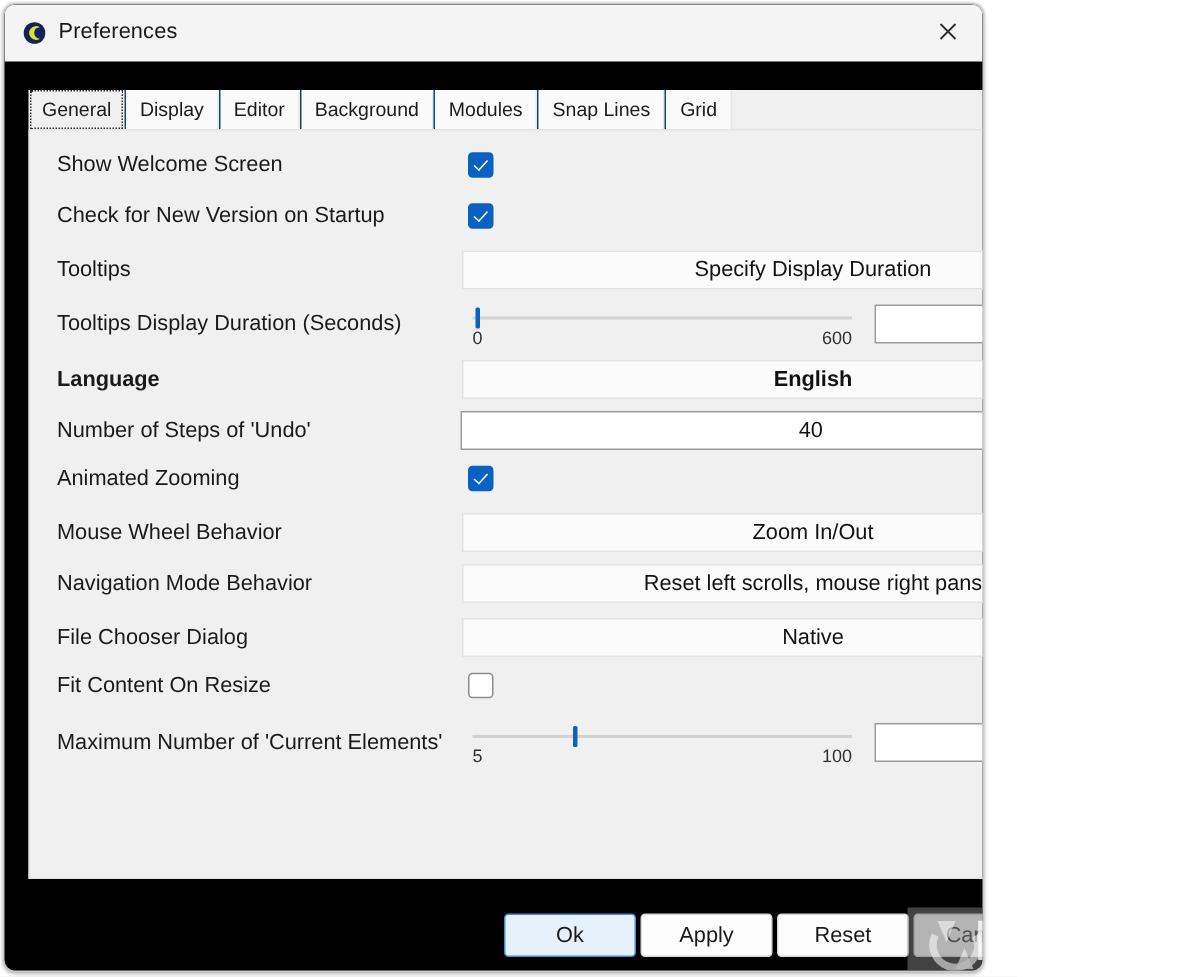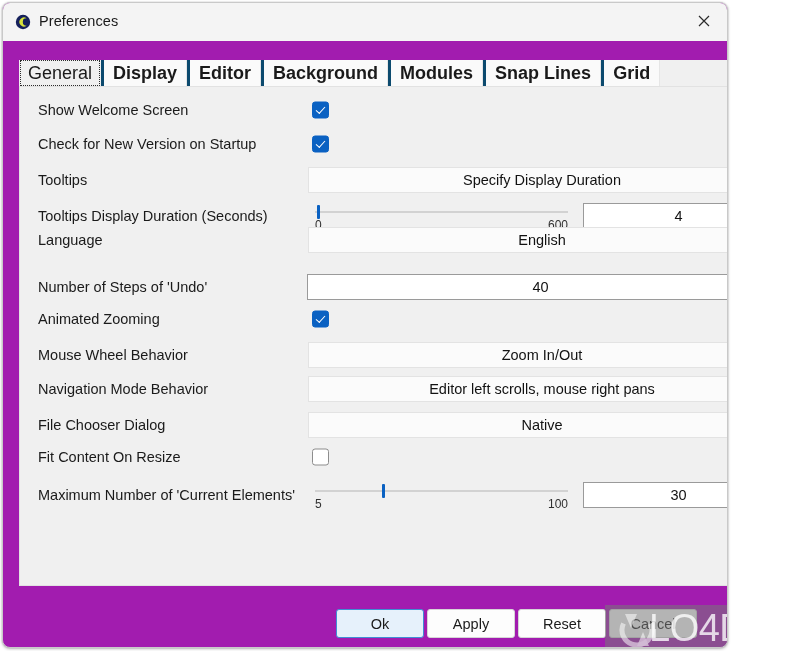--- a/index.html
+++ b/index.html
@@ -12,23 +12,23 @@
     background: #ffffff;
     font-family: "Liberation Sans", sans-serif;
     overflow: hidden;
   }
 
   
   .window {
     position: absolute;
     left: 2px;
     top: 2px;
-    width: 726px;
+    width: 654px;
     height: 646px;
-    background: #a21caf;
+    background: #000000;
     border: 1px solid #c9c9c9;
     border-radius: 8px;
     box-shadow: 0 1px 3px rgba(0,0,0,0.28), 0 0 0 1px rgba(0,0,0,0.04);
     box-sizing: border-box;
     overflow: hidden;
   }
 
   
   .titlebar {
     position: absolute;
@@ -76,32 +76,31 @@
     height: 26px;
     background: #f0f0f0;
     box-sizing: border-box;
   }
   .tab {
     position: relative;
     float: left;
     height: 26px;
     padding: 0 9px;
     line-height: 26px;
-    font-size: 18px;
+    font-size: 13px;
     color: #1a1a1a;
     background: #f0f0f0;
     box-sizing: border-box;
     white-space: nowrap;
     cursor: default;
   }
   .tab.inactive {
     background: #fafafa;
-    border-left: 3px solid #0c4a6e;
+    border-left: 1px solid #0c4a6e;
     border-right: 1px solid #e6e6e6;
-    font-weight: bold;
   }
   .tab.active {
     background: #f0f0f0;
     outline: 1px dotted #2b2b2b;
     outline-offset: -1px;
     padding: 0 8px;
     margin: 0 1px;
   }
 
   
@@ -352,21 +351,21 @@
       <div class="row" style="top: 112px;">
         <div class="row-label">Tooltips Display Duration (Seconds)</div>
         <div class="slider">
           <div class="track"></div>
           <div class="handle" style="left: 0.666667%;"></div>
           <div class="tick tick-min">0</div>
           <div class="tick tick-max">600</div>
         </div>
         <div class="field textbox small"><span>4</span></div>
       </div>
-      <div class="row" style="top: 136px;">
+      <div class="row" style="top: 149px; font-weight: bold;">
         <div class="row-label">Language</div>
         <div class="field combo"><span>English</span><span class="chev"><svg width="11" height="7" viewBox="0 0 11 7">
               <path d="M0.8 0.8 L5.5 5.6 L10.2 0.8" stroke="#3a3a3a" stroke-width="1.1" fill="none"></path>
             </svg></span></div>
       </div>
       <div class="row" style="top: 183px;">
         <div class="row-label">Number of Steps of 'Undo'</div>
         <div class="field textbox wide"><span>40</span></div>
       </div>
       <div class="row" style="top: 215px;">
@@ -374,21 +373,21 @@
         <div class="checkbox on"></div>
       </div>
       <div class="row" style="top: 251px;">
         <div class="row-label">Mouse Wheel Behavior</div>
         <div class="field combo"><span>Zoom In/Out</span><span class="chev"><svg width="11" height="7" viewBox="0 0 11 7">
               <path d="M0.8 0.8 L5.5 5.6 L10.2 0.8" stroke="#3a3a3a" stroke-width="1.1" fill="none"></path>
             </svg></span></div>
       </div>
       <div class="row" style="top: 285px;">
         <div class="row-label">Navigation Mode Behavior</div>
-        <div class="field combo"><span>Editor left scrolls, mouse right pans</span><span class="chev"><svg width="11" height="7" viewBox="0 0 11 7">
+        <div class="field combo"><span>Reset left scrolls, mouse right pans</span><span class="chev"><svg width="11" height="7" viewBox="0 0 11 7">
               <path d="M0.8 0.8 L5.5 5.6 L10.2 0.8" stroke="#3a3a3a" stroke-width="1.1" fill="none"></path>
             </svg></span></div>
       </div>
       <div class="row" style="top: 321px;">
         <div class="row-label">File Chooser Dialog</div>
         <div class="field combo"><span>Native</span><span class="chev"><svg width="11" height="7" viewBox="0 0 11 7">
               <path d="M0.8 0.8 L5.5 5.6 L10.2 0.8" stroke="#3a3a3a" stroke-width="1.1" fill="none"></path>
             </svg></span></div>
       </div>
       <div class="row" style="top: 353px;">

